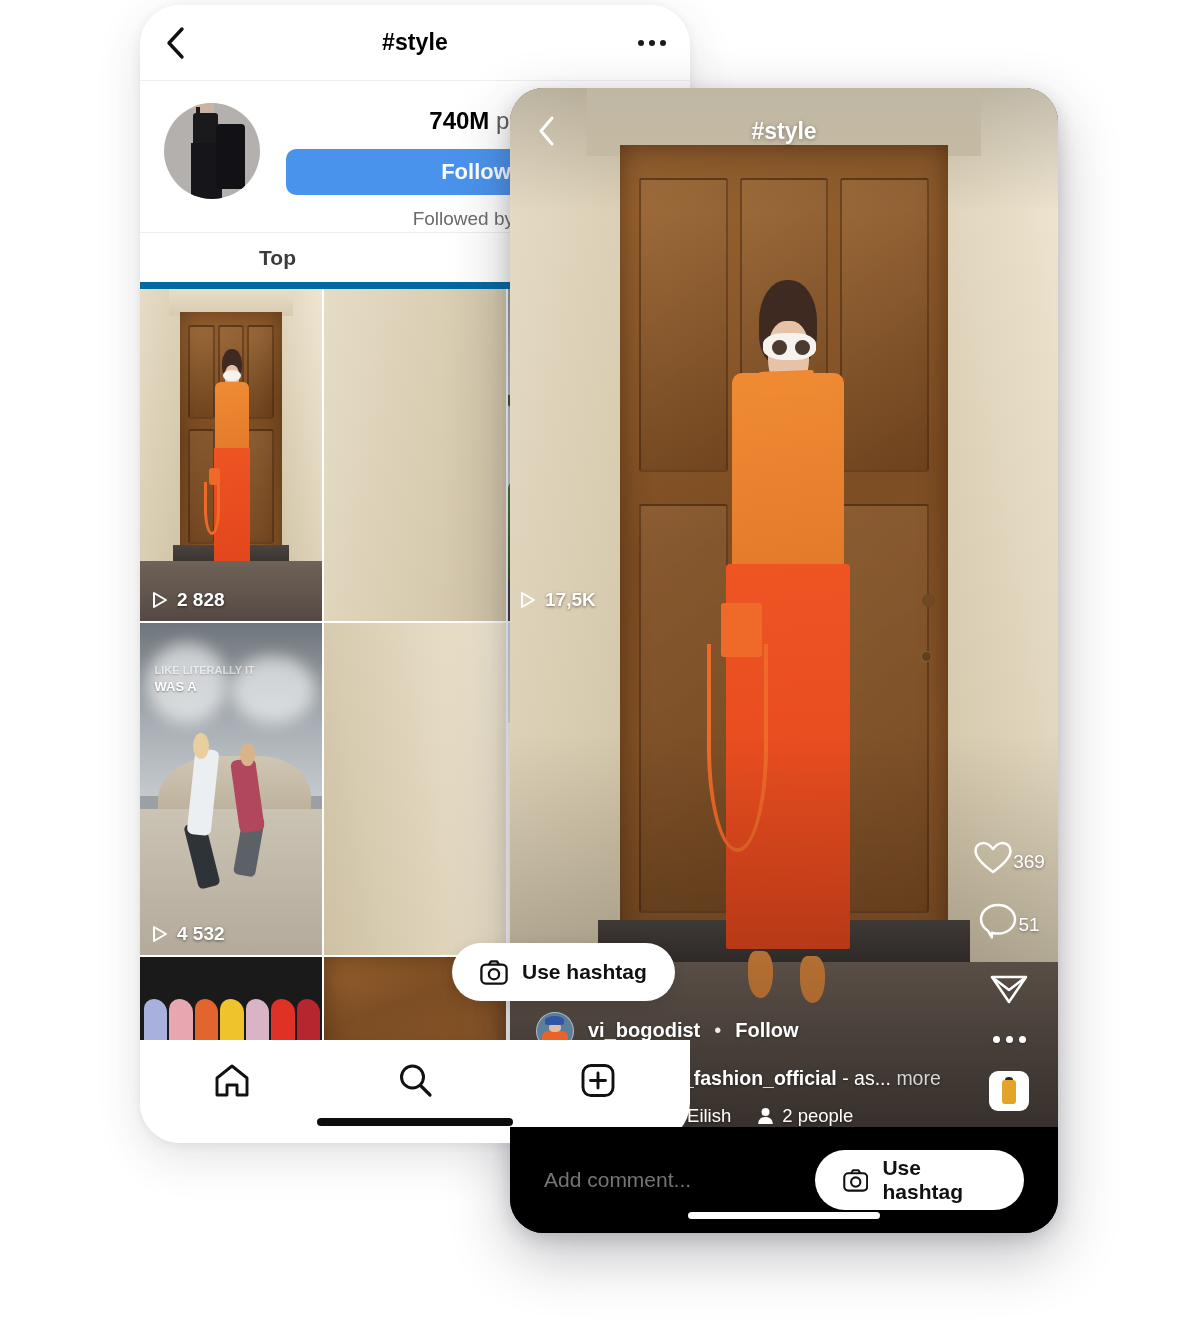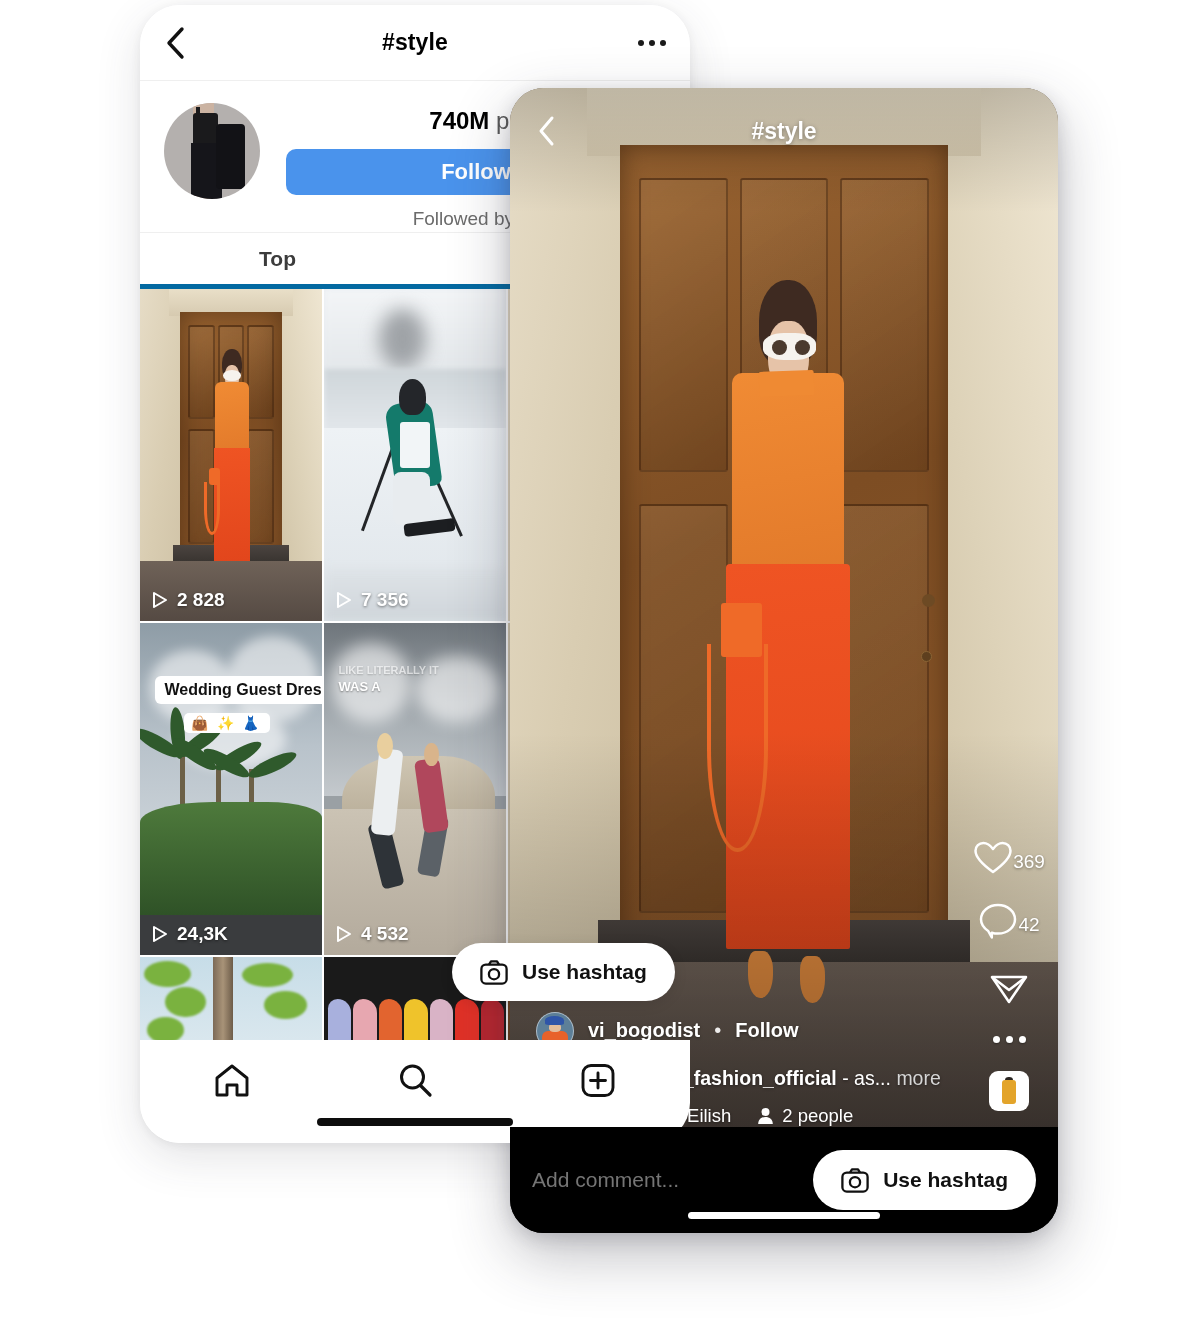--- a/index.html
+++ b/index.html
@@ -44,21 +44,21 @@
   .l-posts{ font-size:24px; color:#000; text-align:center; margin-bottom:14px; }
   .l-posts b{ font-weight:700; }
   .l-posts span{ color:#5a5a5a; font-weight:400; }
   .l-follow{
     display:block; width:100%; height:46px; border:none; border-radius:10px;
     background:#4a93ec; color:#fff; font-size:22px; font-weight:700;
     font-family:"Liberation Sans", sans-serif; cursor:pointer; line-height:46px; text-align:center;
   }
   .l-followed{ text-align:center; margin-top:13px; font-size:19px; color:#6b6b6b; white-space:nowrap; }
 
-  .l-tabs{ display:flex; height:56px; background:#fff; border-bottom:5px solid #0369a1; }
+  .l-tabs{ display:flex; height:56px; background:#fff; border-bottom:7px solid #0369a1; }
   .l-tab{
     flex:1; display:flex; align-items:center; justify-content:center;
     font-size:21px; font-weight:700; color:#3c3c3c; cursor:pointer;
   }
 
   .l-grid{ position:relative; display:grid; grid-template-columns:repeat(3,1fr); gap:2px; background:#fff; }
   .cell{ position:relative; height:332px; overflow:hidden; background:#ddd; }
   .cell.short{ height:100px; }
   .cell .plays{
     position:absolute; left:12px; bottom:10px; display:flex; align-items:center; gap:9px;
@@ -226,21 +226,21 @@
               text-shadow:0 1px 3px rgba(0,0,0,.45); }
   .r-caption b{ font-weight:700; }
   .r-caption .more{ color:#d6d6d6; }
   .r-audio{ display:flex; align-items:center; gap:12px; color:#fff; font-size:18.5px;
             text-shadow:0 1px 3px rgba(0,0,0,.45); }
   .r-audio .dot{ opacity:.85; font-size:14px; }
   .r-people{ display:flex; align-items:center; gap:8px; margin-left:14px; }
 
   .r-bottombar{
     position:absolute; left:0; right:0; bottom:0; height:106px; background:#000; z-index:8;
-    display:flex; align-items:center; padding:0 22px;
+    display:flex; align-items:center; padding:0 34px;
   }
   .r-commentinput{
     flex:1; color:#8c8c8c; font-size:21px; background:none; border:none; outline:none;
     font-family:"Liberation Sans", sans-serif;
   }
   .r-usehash{
     height:60px; padding:0 28px; background:#fff; border-radius:30px;
     display:flex; align-items:center; gap:14px; font-size:21px; font-weight:700;
     color:#111; cursor:pointer;
   }
@@ -320,42 +320,20 @@
           <span class="sc-strap" style="left:35%;top:58%;width:9%;height:16%"></span>
         </div>
         <div class="plays">
           <svg width="16" height="18" viewBox="0 0 16 18">
             <path d="M2 2 L14 9 L2 16 Z" fill="none" stroke="#fff" stroke-width="2" stroke-linejoin="round"></path>
           </svg>
           <span>2 828</span>
         </div>
       </div>
 
-      <div class="cell">
-        <div class="ski">
-          <span class="blurtop"></span>
-            <span class="blurblob"></span>
-            <span class="trees"></span>
-            <span class="snow"></span>
-          <span class="pole1"></span>
-            <span class="pole2"></span>
-          <span class="body"></span>
-            <span class="bib"></span>
-            <span class="helm"></span>
-          <span class="legs"></span>
-            <span class="skiboard"></span>
-            <span class="blurbot"></span>
-        </div>
-        <div class="plays">
-          <svg width="16" height="18" viewBox="0 0 16 18">
-            <path d="M2 2 L14 9 L2 16 Z" fill="none" stroke="#fff" stroke-width="2" stroke-linejoin="round"></path>
-          </svg>
-          <span>7 356</span>
-        </div>
-      </div>
 
       <div class="cell">
         <div class="scene">
           <span class="sc-wallL" style="width:100%"></span>
         </div>
       </div>
 
       <div class="cell">
         <div class="palm">
           <span class="sky"></span>
@@ -375,21 +353,21 @@
           <span class="frond" style="left:60%;top:44%;transform:rotate(-25deg)"></span>
           <span class="hedge"></span>
             <span class="road"></span>
           <span class="tagbox">Wedding Guest Dresses</span>
           <span class="tagemoji">👜 ✨ 👗</span>
         </div>
         <div class="plays">
           <svg width="16" height="18" viewBox="0 0 16 18">
             <path d="M2 2 L14 9 L2 16 Z" fill="none" stroke="#fff" stroke-width="2" stroke-linejoin="round"></path>
           </svg>
-          <span>24,3K</span>
+          <span>17,5K</span>
         </div>
       </div>
 
       <div class="cell">
         <div class="jump">
           <span class="sky"></span>
           <span class="cl" style="left:4%;top:6%;width:44%;height:24%"></span>
           <span class="cl" style="left:50%;top:10%;width:46%;height:20%"></span>
           <span class="ruin"></span>
             <span class="sand"></span>
@@ -529,21 +507,21 @@
       <div class="r-act">
         <svg width="40" height="36" viewBox="0 0 40 36">
           <path d="M20 32 C6 22 2.5 15.5 2.5 10.8 C2.5 6.2 6.1 3 10.4 3 C14 3 17.2 5.2 20 9 C22.8 5.2 26 3 29.6 3 C33.9 3 37.5 6.2 37.5 10.8 C37.5 15.5 34 22 20 32 Z" fill="none" stroke="#fff" stroke-width="2.5" stroke-linejoin="round"></path>
         </svg>
         <span class="r-count">369</span>
       </div>
       <div class="r-act" style="margin-top:26px">
         <svg width="40" height="38" viewBox="0 0 40 38">
           <path d="M20 3 C29.6 3 37 9.4 37 17.3 C37 25.2 29.6 31.6 20 31.6 C17.8 31.6 15.7 31.3 13.8 30.7 L13.8 35.5 L10.2 29 C5.8 26.1 3 22 3 17.3 C3 9.4 10.4 3 20 3 Z" fill="none" stroke="#fff" stroke-width="2.5" stroke-linejoin="round"></path>
         </svg>
-        <span class="r-count">42</span>
+        <span class="r-count">51</span>
       </div>
       <div class="r-act" style="margin-top:30px">
         <svg width="40" height="36" viewBox="0 0 40 36">
           <path d="M3 7 L37 7 L20 32 Z" fill="none" stroke="#fff" stroke-width="2.5" stroke-linejoin="round"></path>
           <path d="M3 7 L20 20 L37 7" fill="none" stroke="#fff" stroke-width="2.5" stroke-linejoin="round"></path>
         </svg>
       </div>
       <div class="r-dots">
         <i></i>
           <i></i>

